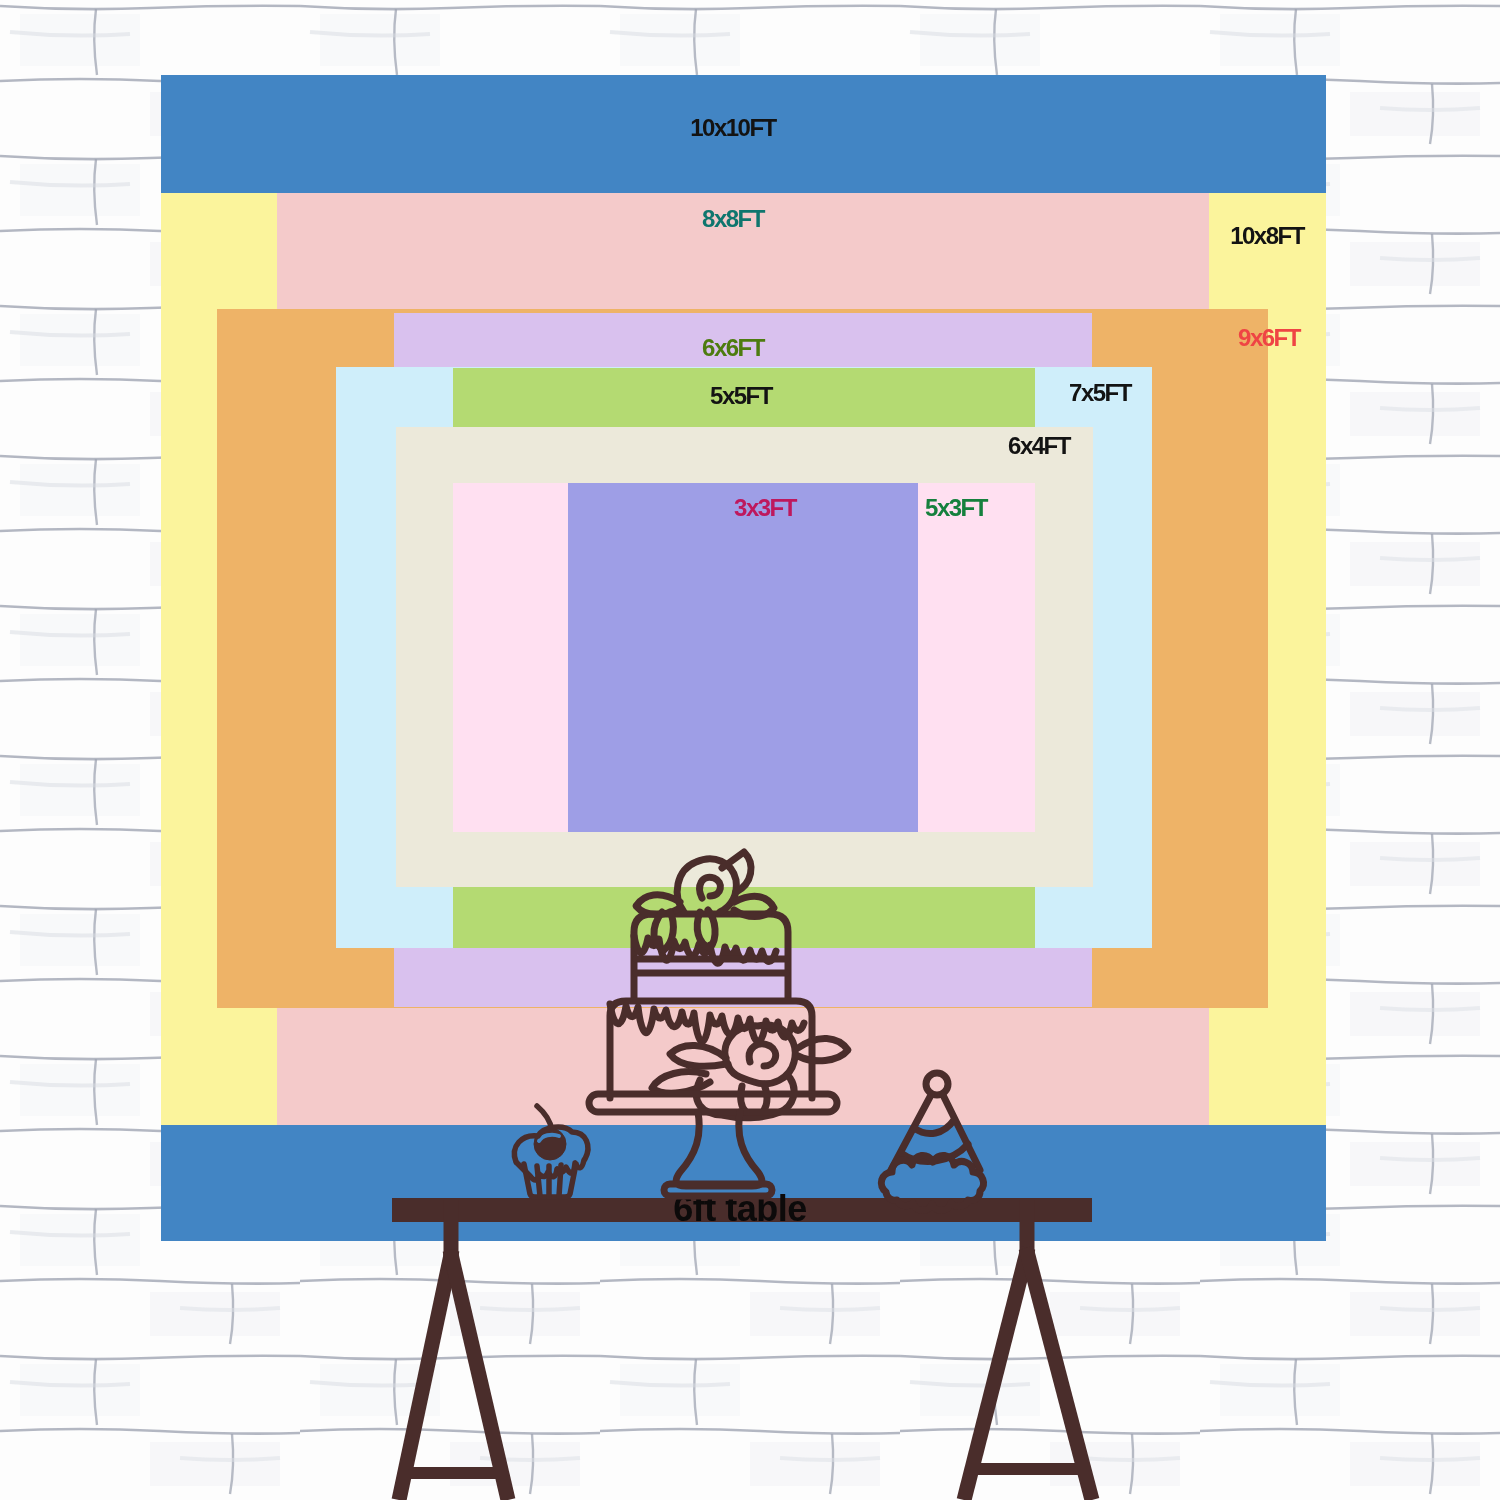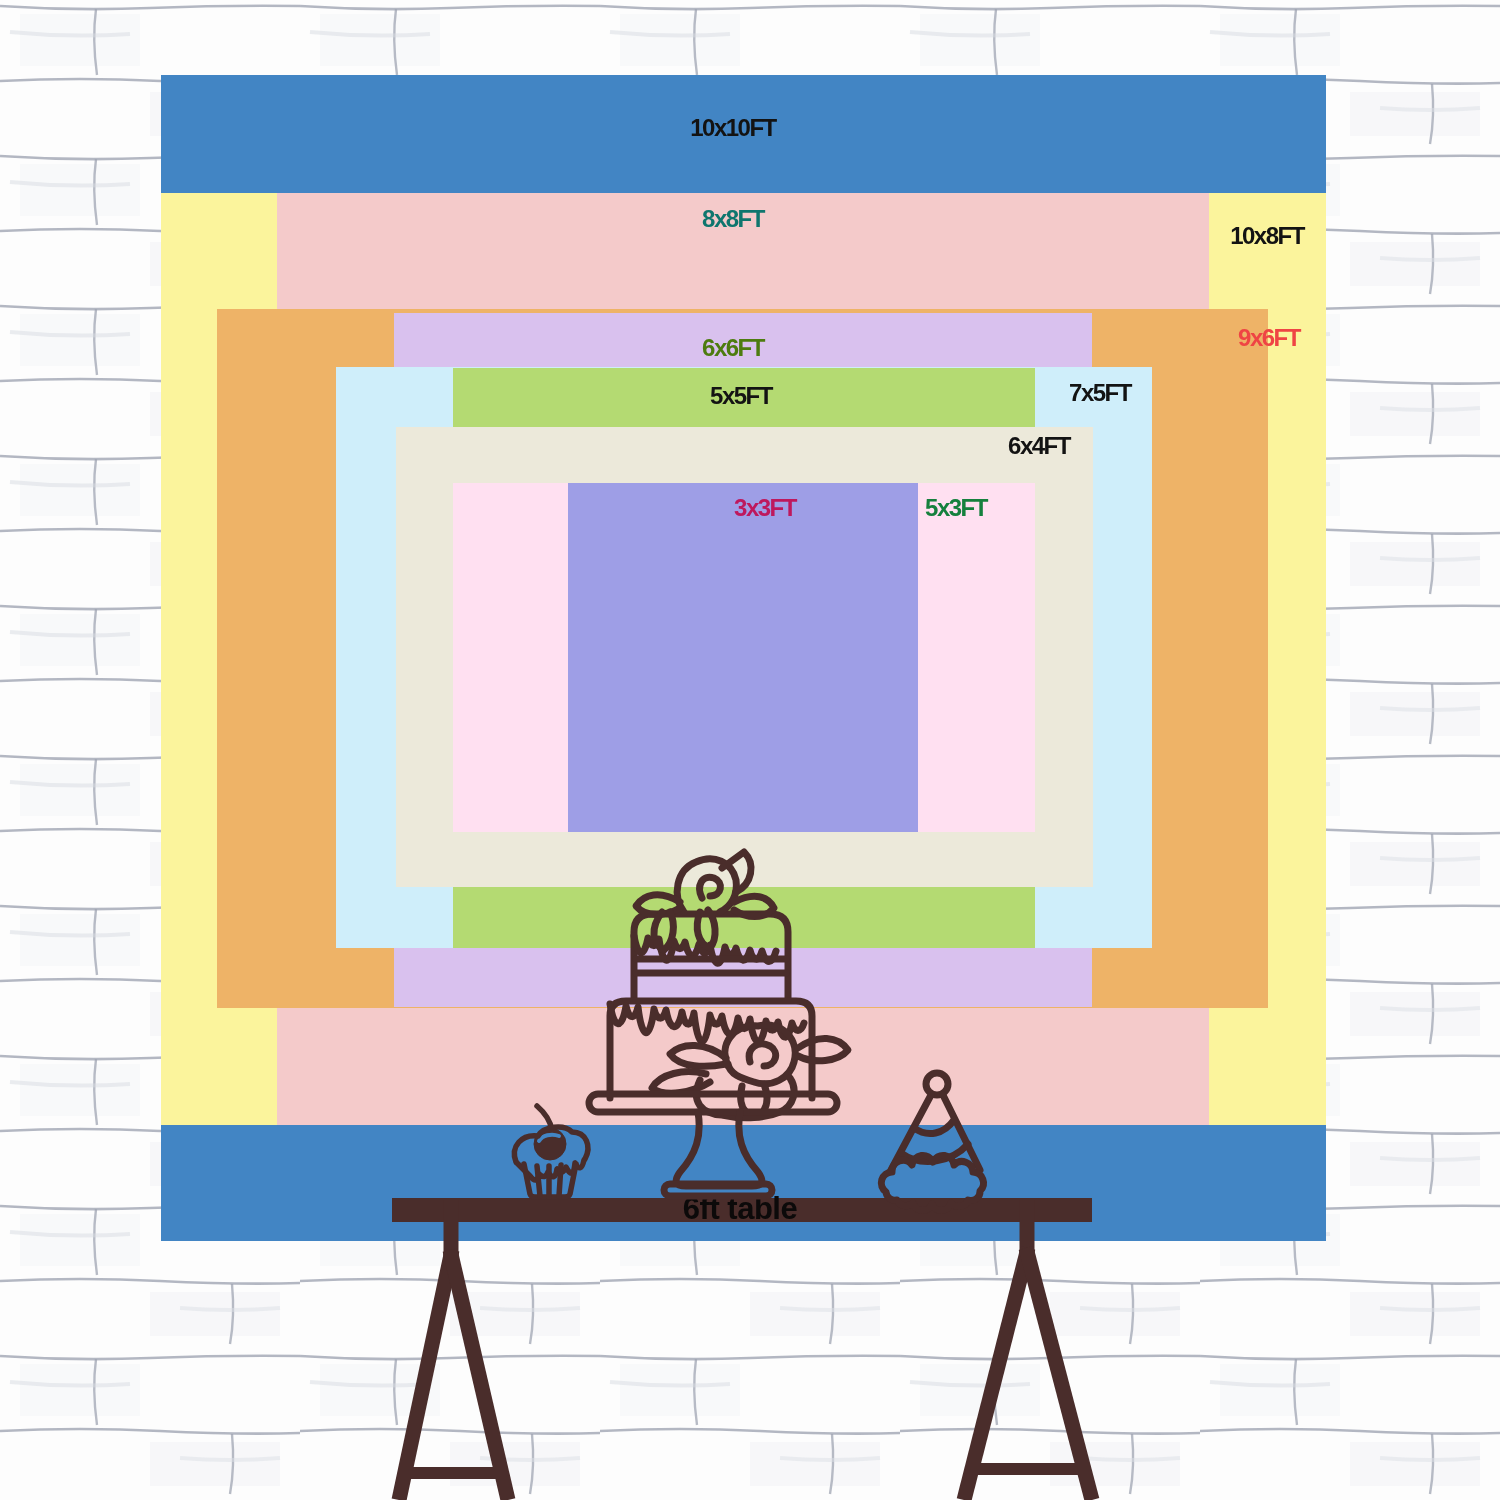--- a/index.html
+++ b/index.html
@@ -16,21 +16,21 @@
     position:absolute;transform:translate(-50%,-50%);
     font-size:24px;font-weight:700;letter-spacing:-1.5px;
     color:#131313;white-space:nowrap;
   }
   #table-top{
     position:absolute;left:392px;top:1198px;width:700px;height:24px;
     background:var(--ink,#4a2d2b);
   }
   #table-label{
     position:absolute;left:740px;top:1209px;transform:translate(-50%,-50%);
-    font-size:31px;font-weight:700;letter-spacing:-0.5px;color:#0c0a0a;
+    font-size:36px;font-weight:700;letter-spacing:-0.5px;color:#0c0a0a;
     white-space:nowrap;
   }
   #lineart{position:absolute;left:0;top:0;}
   #lineart .s{fill:none;stroke:var(--ink,#4a2d2b);stroke-width:7;
     stroke-linecap:round;stroke-linejoin:round;}
   #lineart .thin{stroke-width:5.5;}
   #lineart .fillink{fill:var(--ink,#4a2d2b);stroke:var(--ink,#4a2d2b);}
   #lineart .leg{fill:none;stroke:var(--ink,#4a2d2b);stroke-width:15;stroke-linecap:butt;}
   #lineart .legbar{fill:none;stroke:var(--ink,#4a2d2b);stroke-width:12;stroke-linecap:butt;}
   #lineart .hl{fill:none;stroke:#4285c4;stroke-width:4;stroke-linecap:round;}

